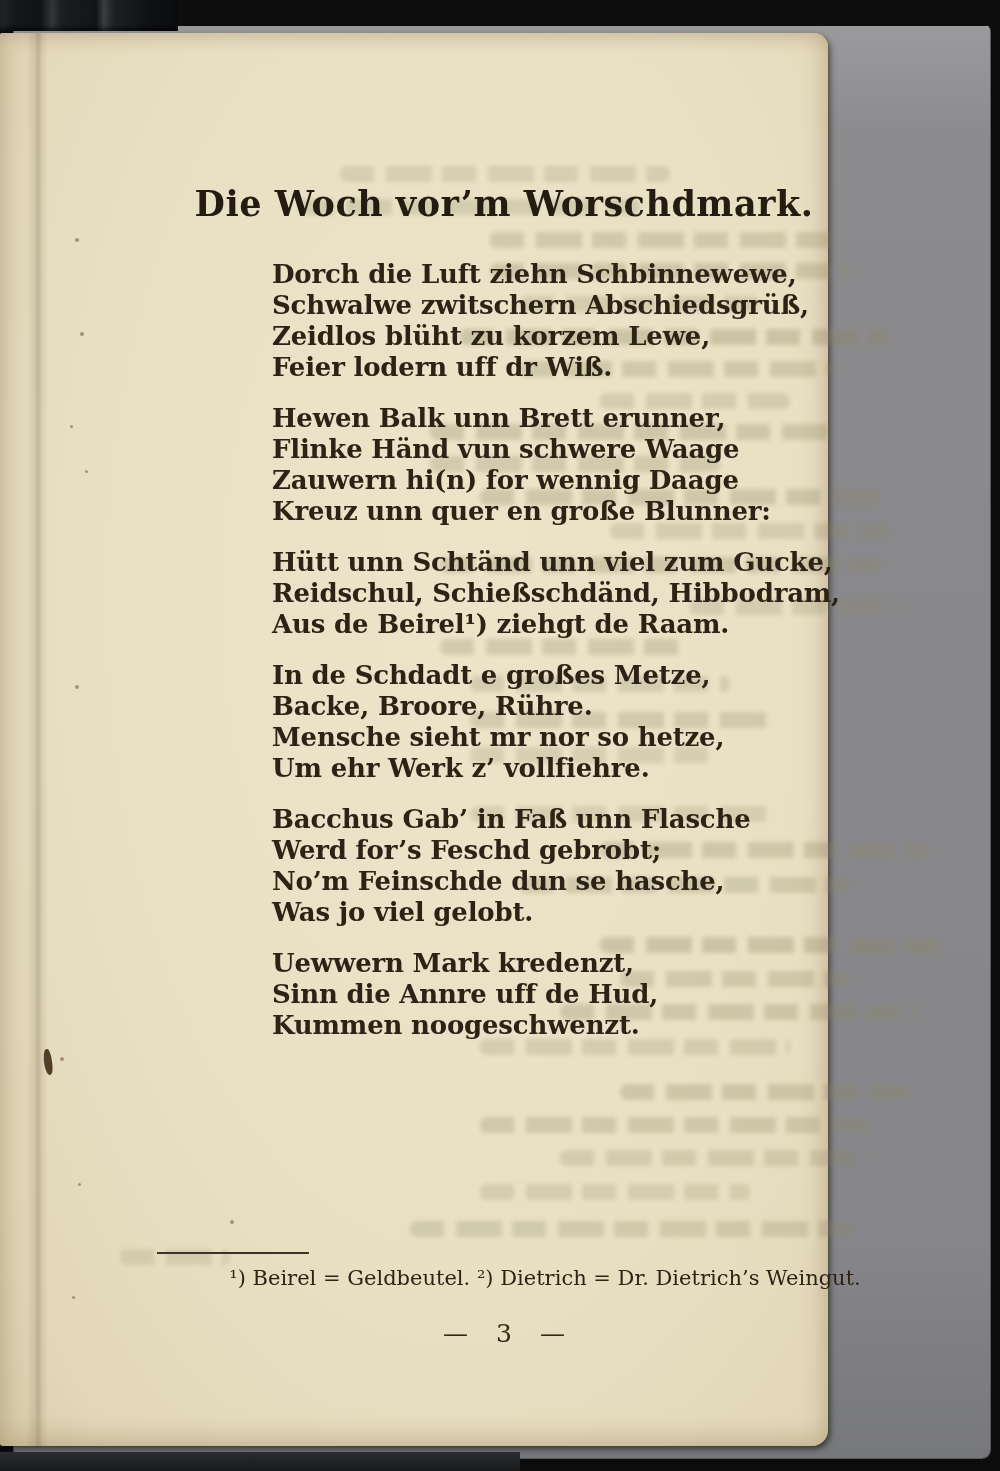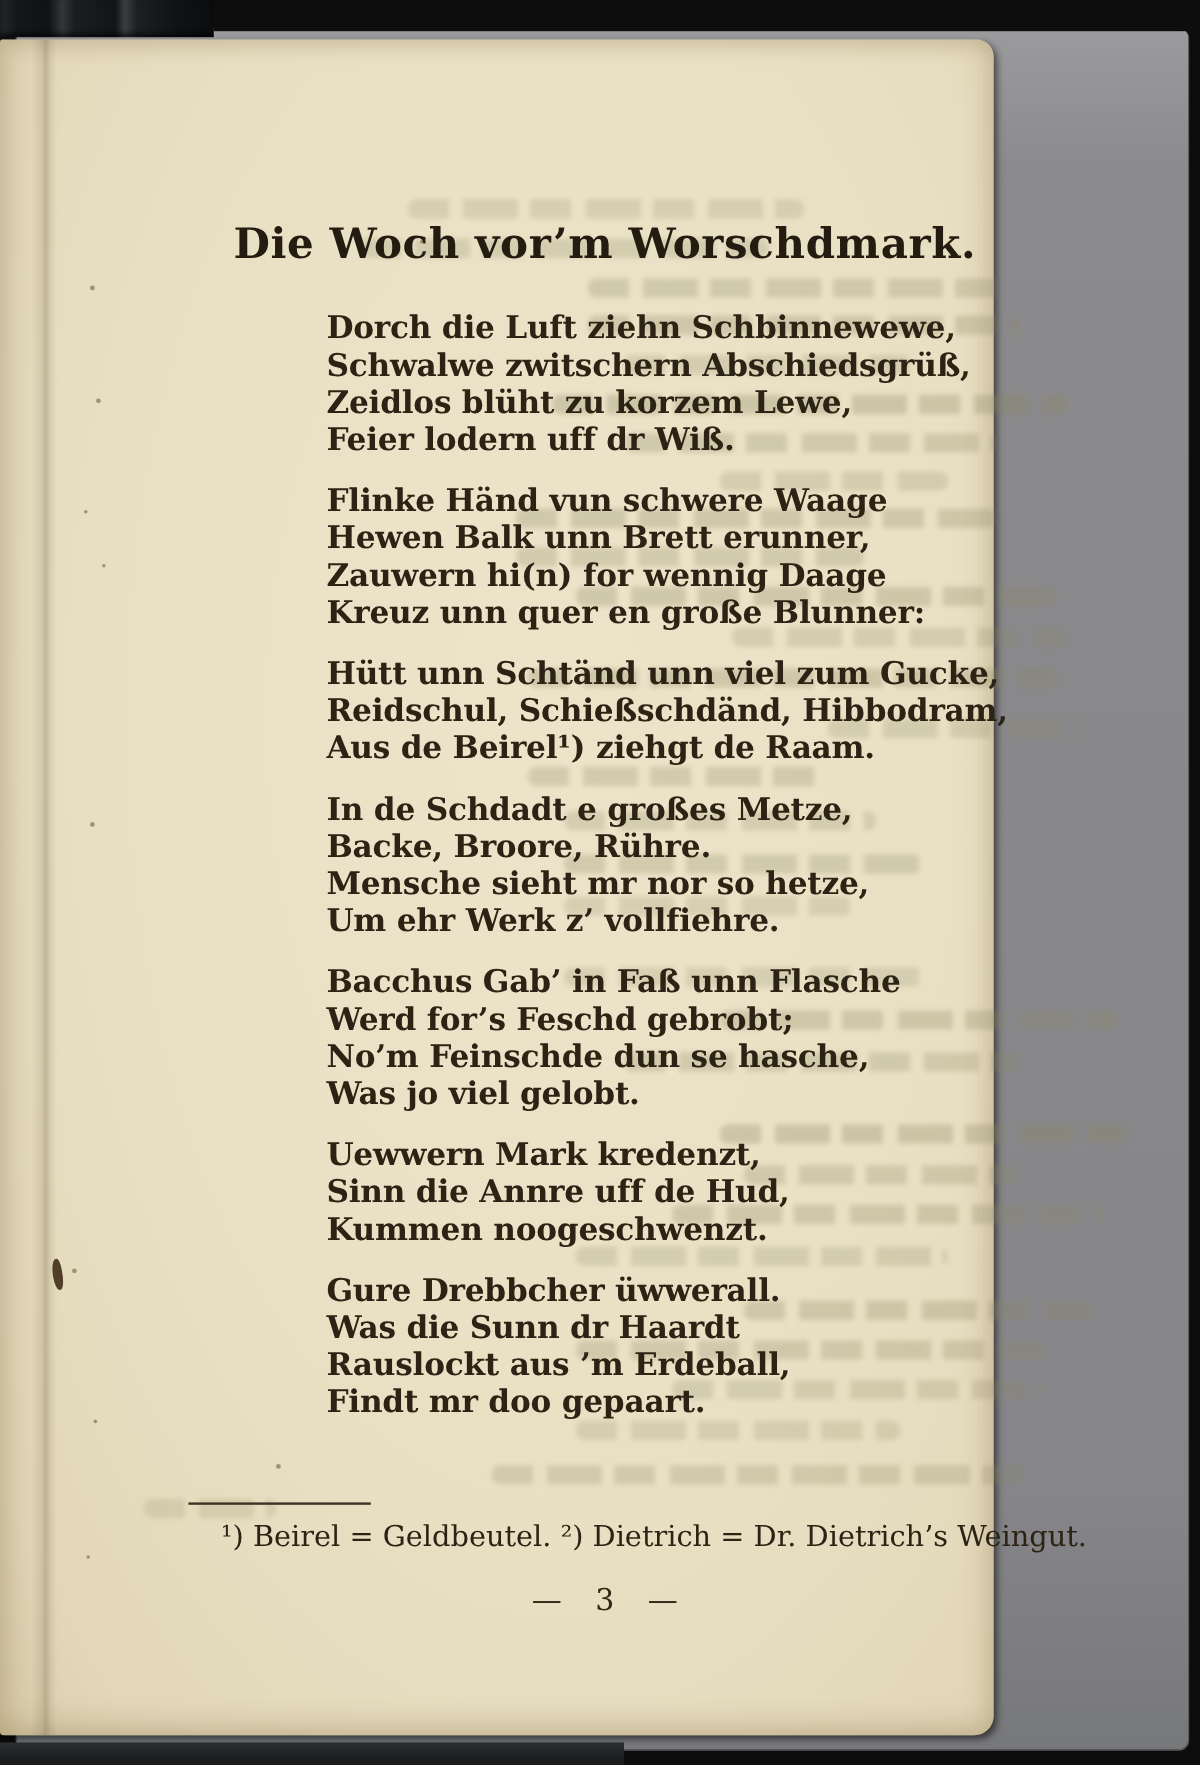--- a/index.html
+++ b/index.html
@@ -90,21 +90,21 @@
     font-size:26px;line-height:31px;white-space:nowrap;
     letter-spacing:-.2px;
     font-weight:bold;
   }
   .footnote-rule{
     position:absolute;left:157px;top:1219px;width:152px;height:2px;
     background:#3c3326;
   }
   .footnote{
     position:absolute;left:170px;top:1233px;width:750px;
-    text-align:center;font-size:24px;color:#2d2315;white-space:nowrap;
+    text-align:center;font-size:21px;color:#2d2315;white-space:nowrap;
   }
   .page-number{
     position:absolute;left:40px;top:1286px;width:928px;
     text-align:center;font-size:25px;color:#322818;
     word-spacing:20px;
   }
 
   
   .speck{position:absolute;border-radius:50%;background:#6b5336;}
   .ink-wedge{
@@ -162,22 +162,22 @@
     <h1 class="title">Die Woch vor’m Worschdmark.</h1>
 
     <div class="poem" id="poem">
         <div class="stanza">
           <div class="poem-line">Dorch die Luft ziehn Schbinnewewe,</div>
           <div class="poem-line">Schwalwe zwitschern Abschiedsgrüß,</div>
           <div class="poem-line">Zeidlos blüht zu korzem Lewe,</div>
           <div class="poem-line">Feier lodern uff dr Wiß.</div>
         </div>
         <div class="stanza">
+          <div class="poem-line">Hewen Balk unn Brett erunner,</div>
           <div class="poem-line">Flinke Händ vun schwere Waage</div>
-          <div class="poem-line">Hewen Balk unn Brett erunner,</div>
           <div class="poem-line">Zauwern hi(n) for wennig Daage</div>
           <div class="poem-line">Kreuz unn quer en große Blunner:</div>
         </div>
         <div class="stanza">
           <div class="poem-line">Hütt unn Schtänd unn viel zum Gucke,</div>
           <div class="poem-line">Reidschul, Schießschdänd, Hibbodram,</div>
           <div class="poem-line">Aus de Beirel¹) ziehgt de Raam.</div>
         </div>
         <div class="stanza">
           <div class="poem-line">In de Schdadt e großes Metze,</div>
@@ -188,26 +188,20 @@
         <div class="stanza">
           <div class="poem-line">Bacchus Gab’ in Faß unn Flasche</div>
           <div class="poem-line">Werd for’s Feschd gebrobt;</div>
           <div class="poem-line">No’m Feinschde dun se hasche,</div>
           <div class="poem-line">Was jo viel gelobt.</div>
         </div>
         <div class="stanza">
           <div class="poem-line">Uewwern Mark kredenzt,</div>
           <div class="poem-line">Sinn die Annre uff de Hud,</div>
           <div class="poem-line">Kummen noogeschwenzt.</div>
-        </div>
-        <div class="stanza">
-          <div class="poem-line">Gure Drebbcher üwwerall.</div>
-          <div class="poem-line">Was die Sunn dr Haardt</div>
-          <div class="poem-line">Rauslockt aus ’m Erdeball,</div>
-          <div class="poem-line">Findt mr doo gepaart.</div>
         </div>
       </div>
 
     <div class="footnote-rule"></div>
     <div class="footnote">¹) Beirel = Geldbeutel.  ²) Dietrich = Dr. Dietrich’s Weingut.</div>
     <div class="page-number">— 3 —</div>
 
     <div class="ink-wedge"></div>
     <div id="specks">
         <div class="speck" style="left: 75px; top: 205px; width: 4px; height: 4px; opacity: 0.55;"></div>

